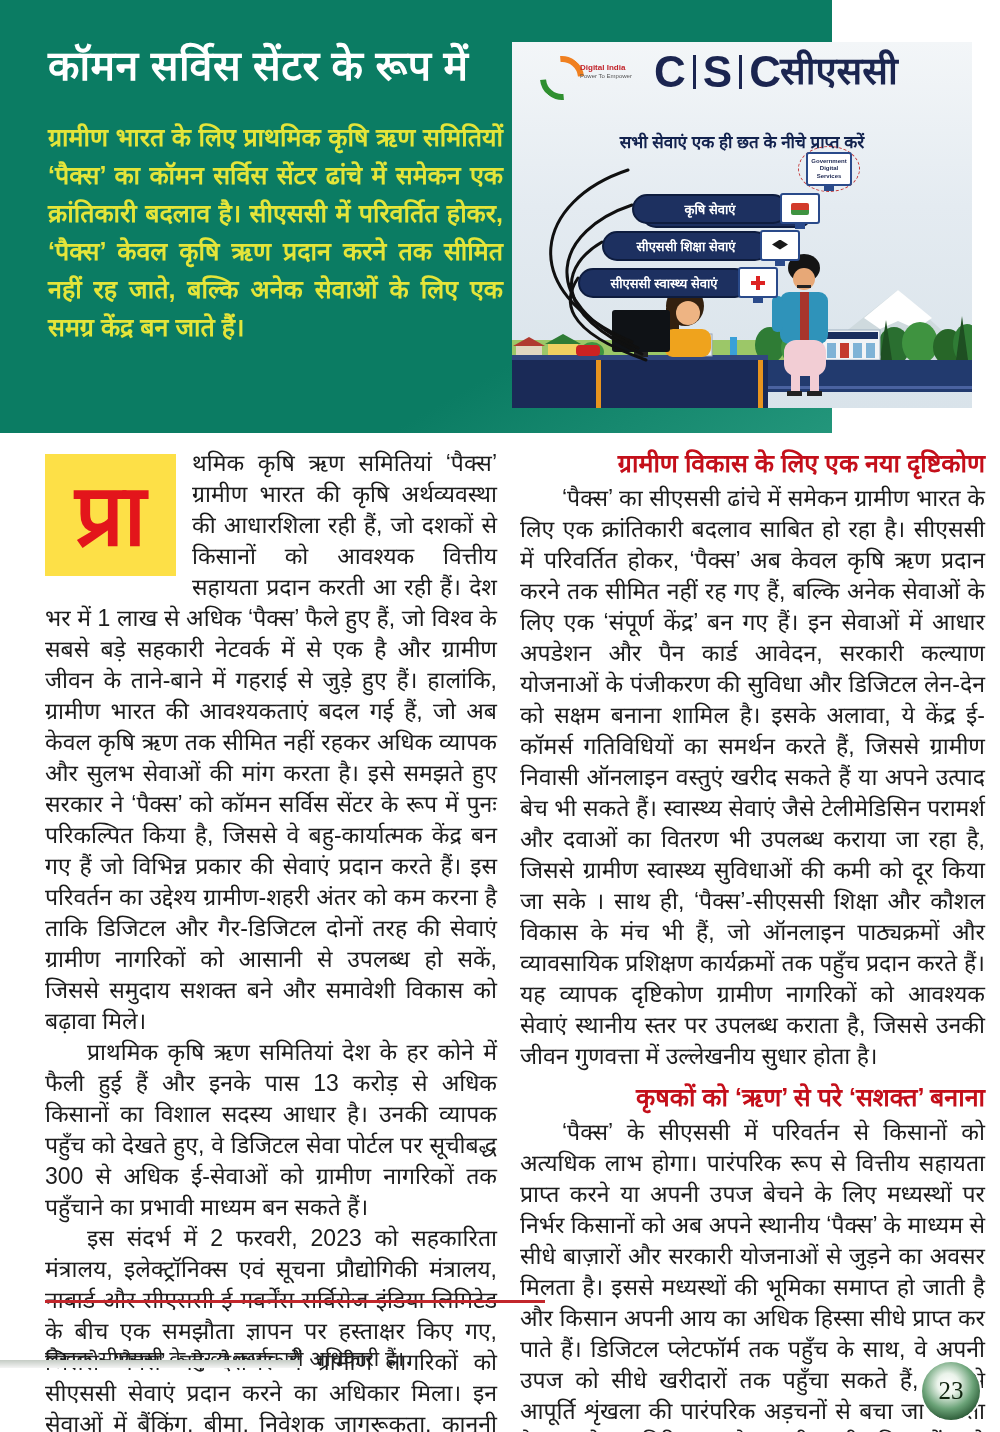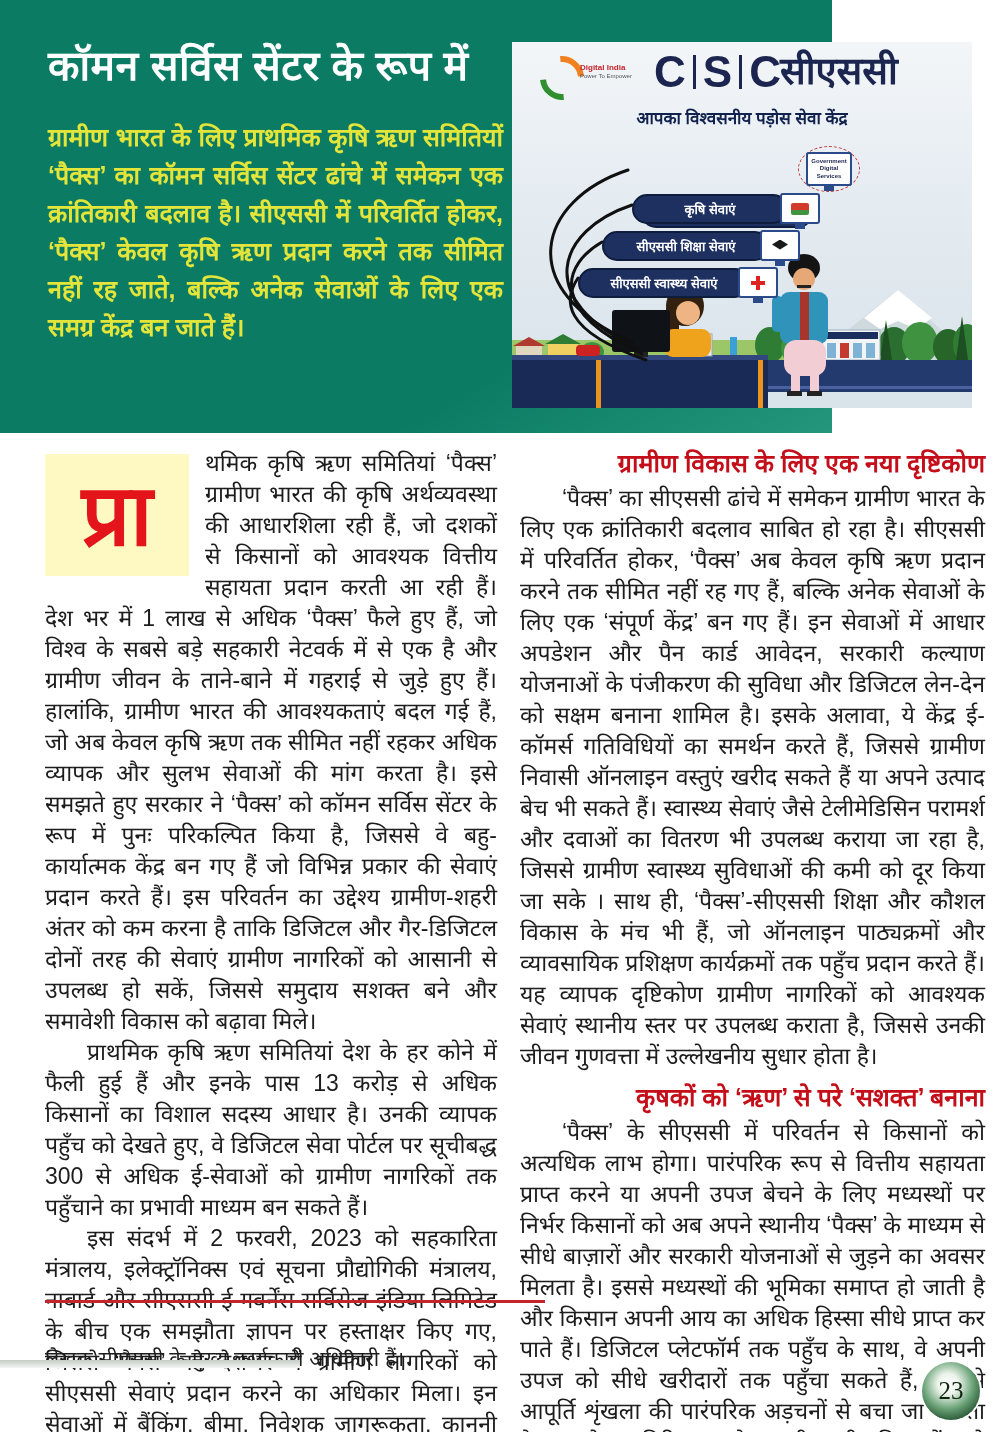--- a/index.html
+++ b/index.html
@@ -39,21 +39,21 @@
   .cross::before{left:5px;top:0;width:4px;height:14px;}
   .cross::after{left:0;top:5px;width:14px;height:4px;}
   .agri{width:18px;height:12px;background:linear-gradient(180deg,#d23a2a 55%,#3f9340 45%);border-radius:2px;}
   .scene{position:absolute;left:0;top:0;width:460px;height:366px;z-index:1;}
   
   .col{position:absolute;top:448px;font-size:23px;line-height:31px;color:#1c1c1c;text-align:justify;}
   .col-left{left:45px;width:452px;}
   .col-right{left:520px;width:465px;}
   .col p{margin:0;}
   .col p.indent{text-indent:42px;}
-  .dropcap{float:left;width:144px;height:122px;margin:6px 16px 4px 0;background:#fef9c3;
+  .dropcap{float:left;width:131px;height:122px;margin:6px 16px 4px 0;background:#fde047;
            display:flex;align-items:center;justify-content:center;
            color:#e3151b;font-size:86px;font-weight:bold;line-height:1;}
   .red-head{font-size:25px;font-weight:bold;color:#c40f1a;margin:0 0 4px 0;text-align:right;}
   .red-head2{margin-top:10px;}
   
   .foot-rule{position:absolute;left:45px;top:1300px;width:500px;height:3px;background:#c2262b;}
   .footnote{position:absolute;left:45px;top:1344px;font-size:21px;color:#1c1c1c;}
   .banner-grad{position:absolute;left:0;top:1360px;width:300px;height:8px;
                background:linear-gradient(180deg,#c4cbc4,#f4f4f4);}
   .banner{position:absolute;left:0;top:1368px;width:258px;height:34px;
@@ -171,21 +171,21 @@
         <div class="di-tag">Power To Empower</div>
       </div>
       <div class="csc-logo">
         <span class="csc-letter">C</span>
         <span class="csc-bar"></span>
         <span class="csc-letter">S</span>
         <span class="csc-bar"></span>
         <span class="csc-letter">C</span>
       </div>
       <div class="csc-hindi">सीएससी</div>
-      <div class="tagline1">आपका विश्वसनीय पड़ोस सेवा केंद्र</div>
+      <div class="tagline2">सभी सेवाएं एक ही छत के नीचे प्राप्त करें</div>
 
       <div class="pill" style="left:129px;top:116px;width:152px;margin-top:40px;">सरकारी डिजिटल सेवाएं</div>
       <div class="pill" style="left:120px;top:152px;width:136px;">कृषि सेवाएं</div>
       <div class="pill" style="left:90px;top:189px;width:148px;">सीएससी शिक्षा सेवाएं</div>
       <div class="pill" style="left:66px;top:226px;width:152px;">सीएससी स्वास्थ्य सेवाएं</div>
 
       <div class="gov-wrap" style="left:286px;top:104px;">
         <div class="monitor" style="position:relative;width:42px;height:30px;">
           <div class="gov-t">Government Digital Services</div>
           <div class="stand"></div>

